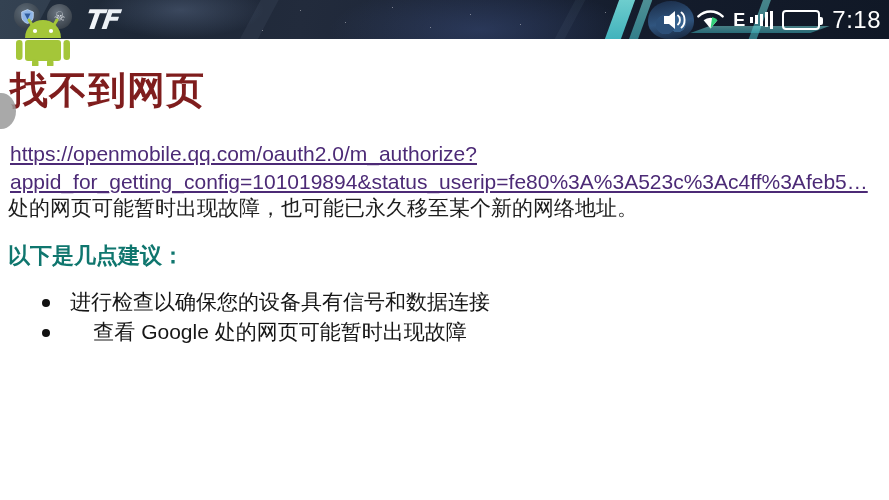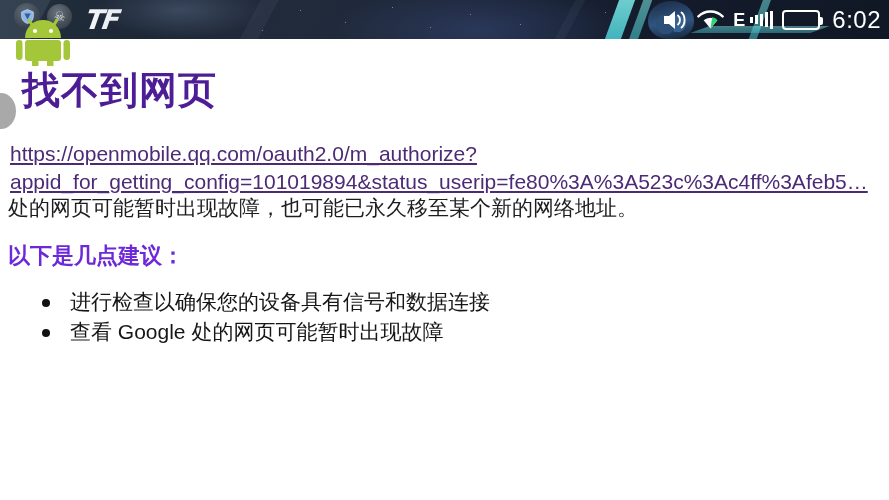--- a/index.html
+++ b/index.html
@@ -184,25 +184,24 @@
     height: 461px;
     background: #ffffff;
     padding: 0;
   }
 
   #page-title {
     position: absolute;
     left: 10px; top: 32px;
     font-size: 38px;
     font-weight: bold;
-    color: #4c1d95;
+    color: #7f1d1d;
     line-height: 1.05;
     letter-spacing: 1px;
     white-space: nowrap;
-    margin-left: 12px;
   }
 
   #error-url {
     position: absolute;
     left: 10px; top: 101px;
     width: 900px;
     font-size: 21px;
     line-height: 28px;
     color: #4c2a76;
     text-decoration: underline;
@@ -220,29 +219,29 @@
     line-height: 28px;
     color: #1d1d1d;
     white-space: nowrap;
   }
 
   #suggestions-heading {
     position: absolute;
     left: 8px; top: 202px;
     font-size: 22px;
     font-weight: bold;
-    color: #6d28d9;
+    color: #0f766e;
     white-space: nowrap;
   }
 
   #suggestion-list {
     position: absolute;
     left: 38px; top: 248px;
     list-style: none;
-    margin: 0; padding: 0;
+    margin: 0; padding: 0; text-align: center;
   }
   #suggestion-list li {
     position: relative;
     padding-left: 32px;
     font-size: 21px;
     line-height: 30px;
     color: #161616;
     white-space: nowrap;
   }
   #suggestion-list li::before {
@@ -316,21 +315,21 @@
           <i></i>
           <i></i>
           <i></i>
           <i></i>
       </span>
 
       <span class="sysicon">
         <span id="battery-icon"></span>
       </span>
 
-      <span id="clock">6:02</span>
+      <span id="clock">7:18</span>
     </div>
   </div>
 
   <div id="android-mascot">
     <svg width="58" height="50" viewBox="0 0 58 50" aria-hidden="true">
 
       <line x1="15" y1="4" x2="20" y2="12" stroke="#a4c639" stroke-width="3" stroke-linecap="round"></line>
       <line x1="43" y1="4" x2="38" y2="12" stroke="#a4c639" stroke-width="3" stroke-linecap="round"></line>
 
       <path d="M11 22 A18 18 0 0 1 47 22 Z" fill="#a4c639"></path>

